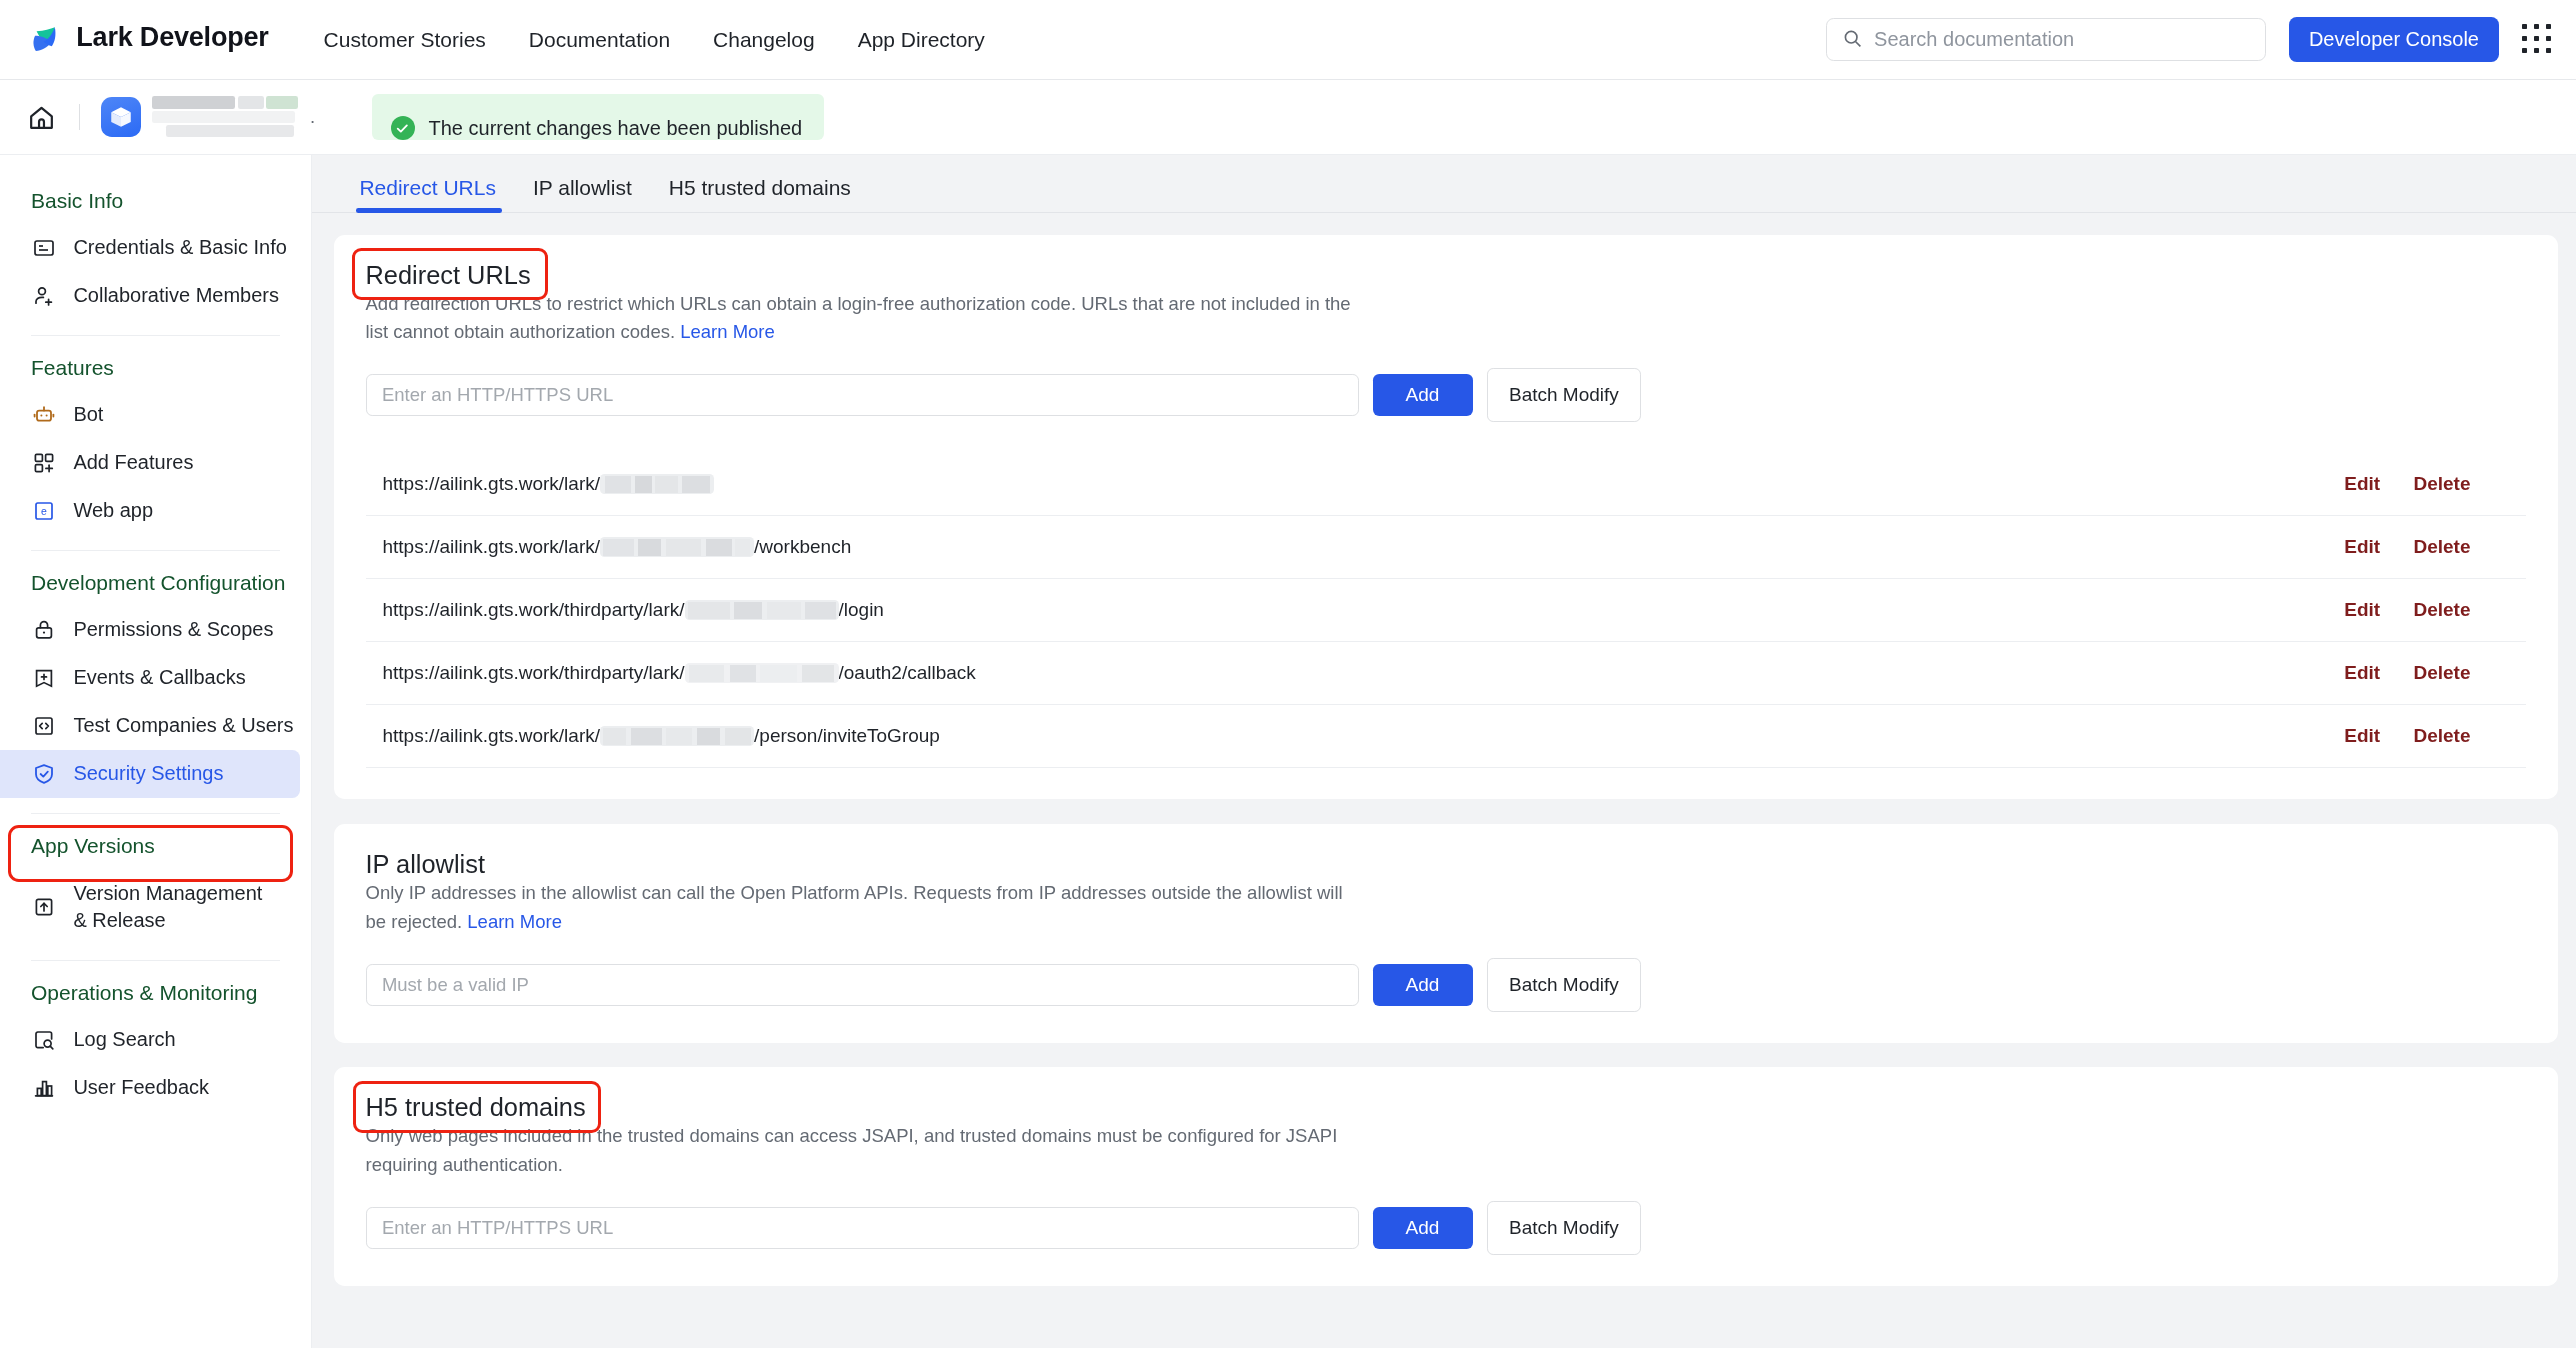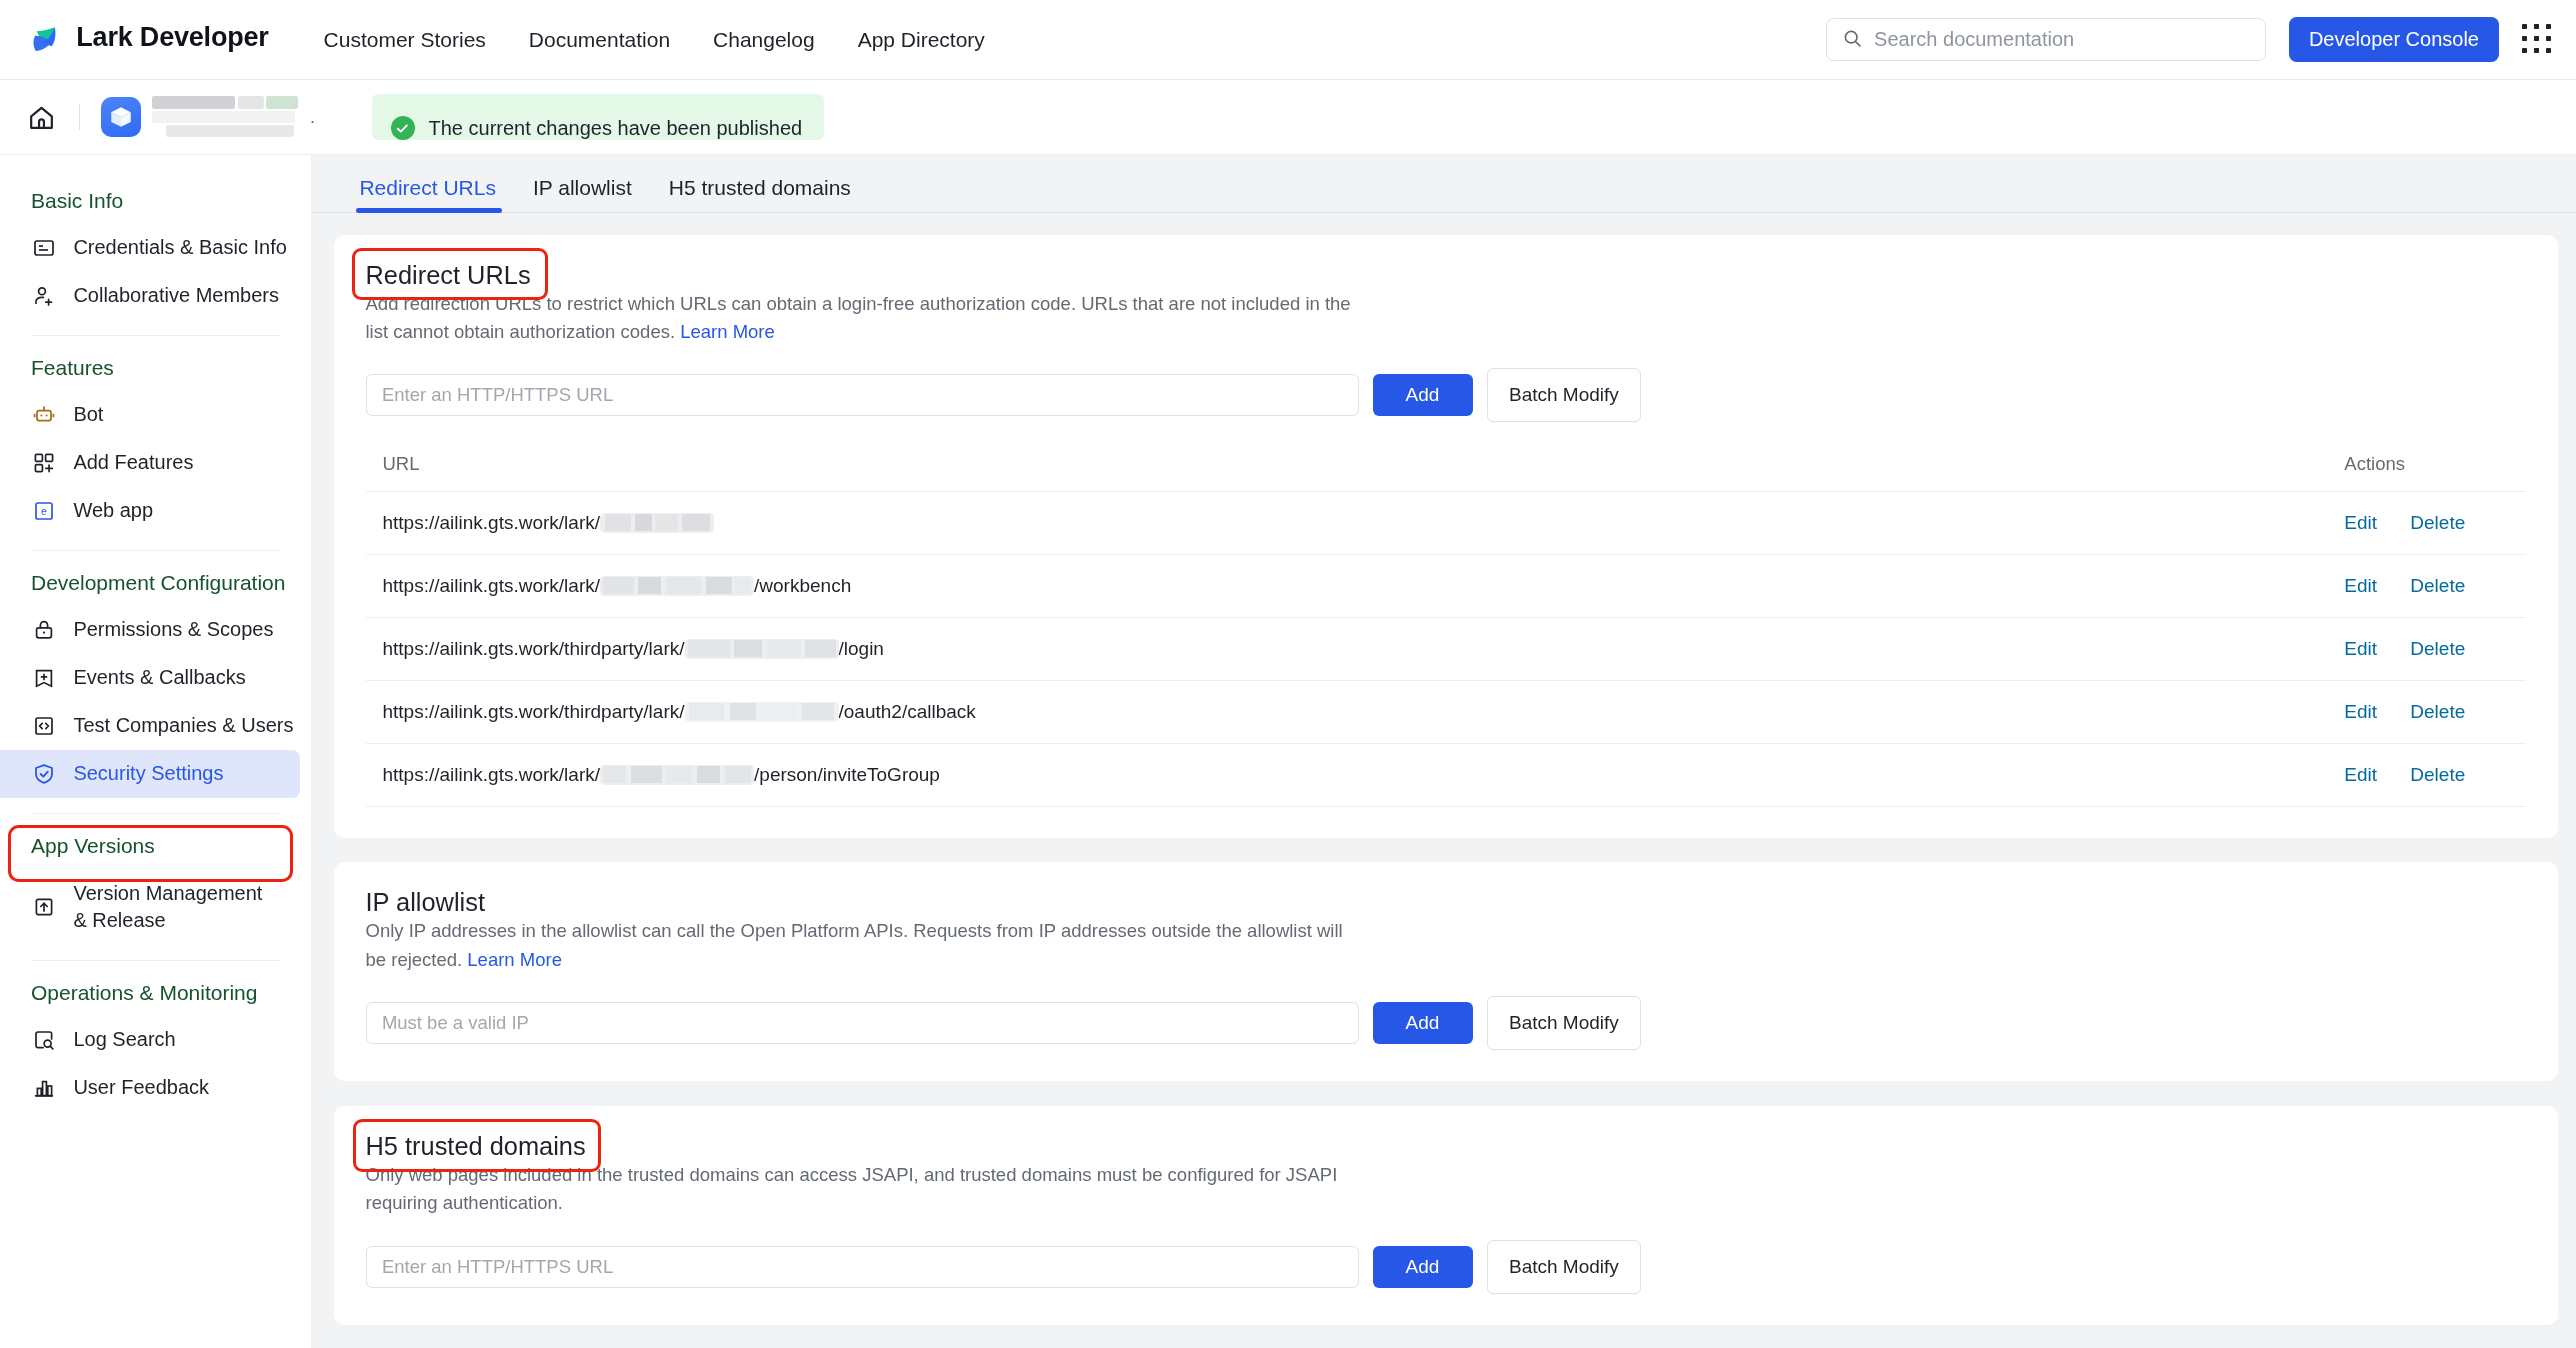--- a/index.html
+++ b/index.html
@@ -209,21 +209,21 @@
     border-bottom: 0.8px solid #eceef1;
     font-size: 19px; color: #1f2329;
   }
   .url-cell {
     display: flex; align-items: center; white-space: nowrap;
   }
   .redact {
     display: inline-block; position: relative; overflow: hidden;
     vertical-align: middle; border-radius: 4.6px;
   }
-  .act-link { color: #0369a1; cursor: pointer; margin-right: 28px; }
+  .act-link { color: #7f1d1d; cursor: pointer; margin-right: 28px; font-weight: bold; }
 
   
   .bl { position: absolute; }
 </style>
 </head>
 <body>
 
 <div class="top-header">
   <div class="brand">
     <span class="brand-logo">
@@ -486,24 +486,20 @@
           <span>Add redirection URLs to restrict which URLs can obtain a login-free authorization code. URLs that are not included in the list cannot obtain authorization codes.</span>
           <span class="learn-more">Learn More</span>
         </div>
         <div class="input-row">
           <input class="text-input" type="text" value="" placeholder="Enter an HTTP/HTTPS URL" style="">
           <button class="btn-primary">Add</button>
           <button class="btn-default">Batch Modify</button>
         </div>
 
         <div class="tbl">
-          <div class="tbl-head">
-            <span class="col-url">URL</span>
-            <span class="col-act">Actions</span>
-          </div>
 
           <div class="tbl-row">
             <span class="col-url url-cell">
               <span>https://ailink.gts.work/lark/</span>
               <span class="redact" style="width:114px;height:20px;background:#eceef0;">
                 <span class="bl" style="left:4.6px;top:1.5px;width:26px;height:17px;background:#e0e2e5;"></span>
                 <span class="bl" style="left:35px;top:1.5px;width:17px;height:17px;background:#d7d9dc;"></span>
                 <span class="bl" style="left:55px;top:1.5px;width:23px;height:17px;background:#e4e6e8;"></span>
                 <span class="bl" style="left:82px;top:1.5px;width:28px;height:17px;background:#dcdee1;"></span>
               </span>

